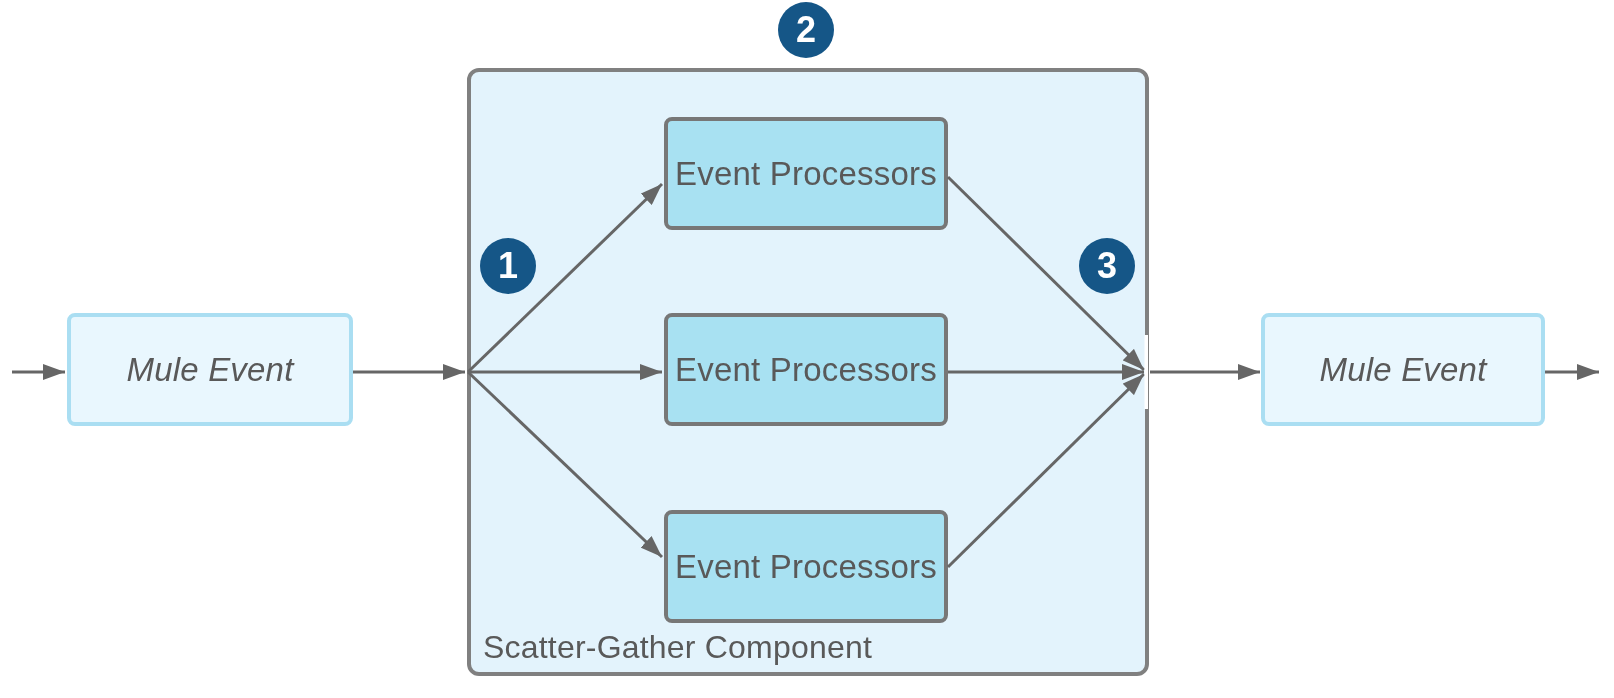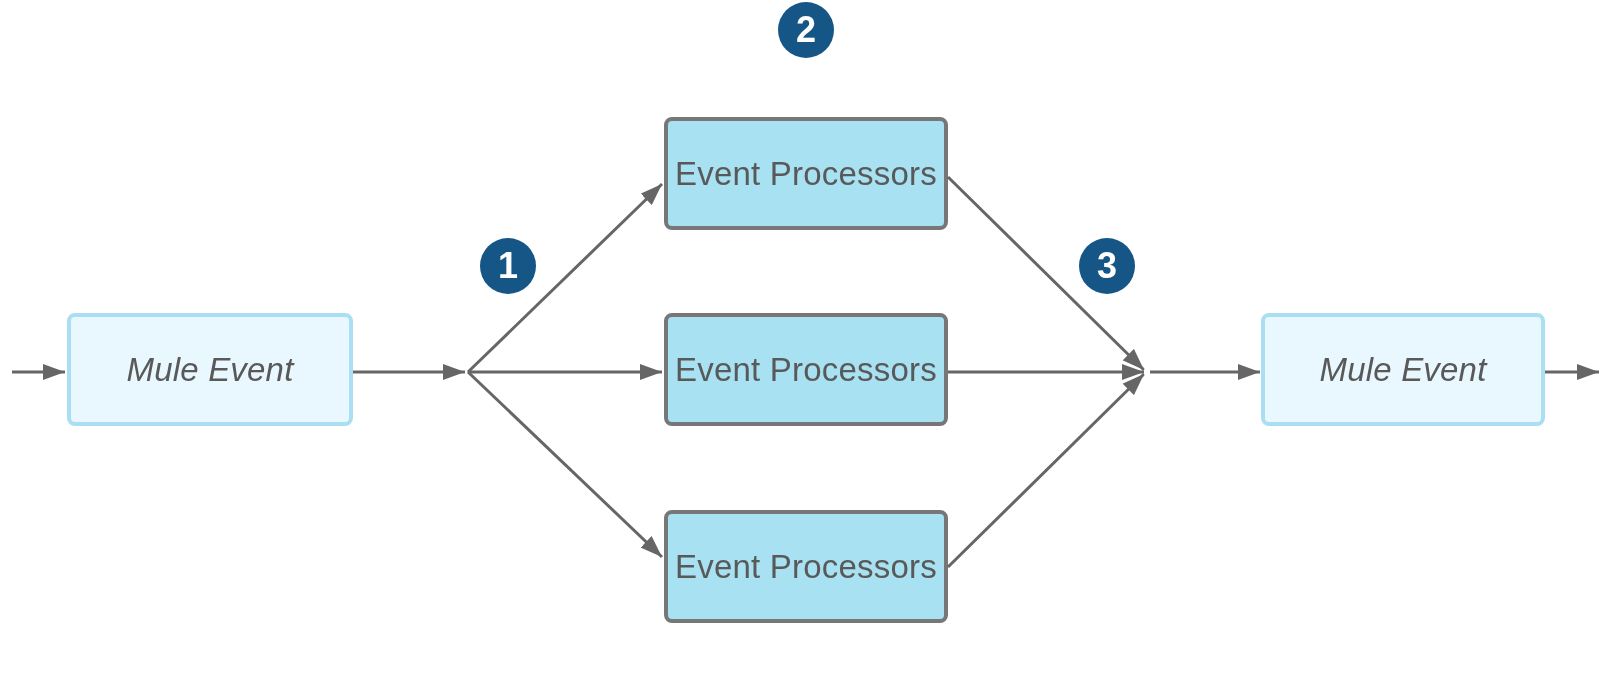--- a/index.html
+++ b/index.html
@@ -100,20 +100,23 @@
 </style>
 </head>
 <body>
 
 <div class="canvas">
 
   <div class="box mule-event mule-left">
     <span>Mule Event</span>
   </div>
 
+  <div class="sg-container">
+    <div class="sg-label">Scatter-Gather Component</div>
+  </div>
 
   <div class="box processor proc-1">
     <span>Event Processors</span>
   </div>
   <div class="box processor proc-2">
     <span>Event Processors</span>
   </div>
   <div class="box processor proc-3">
     <span>Event Processors</span>
   </div>

